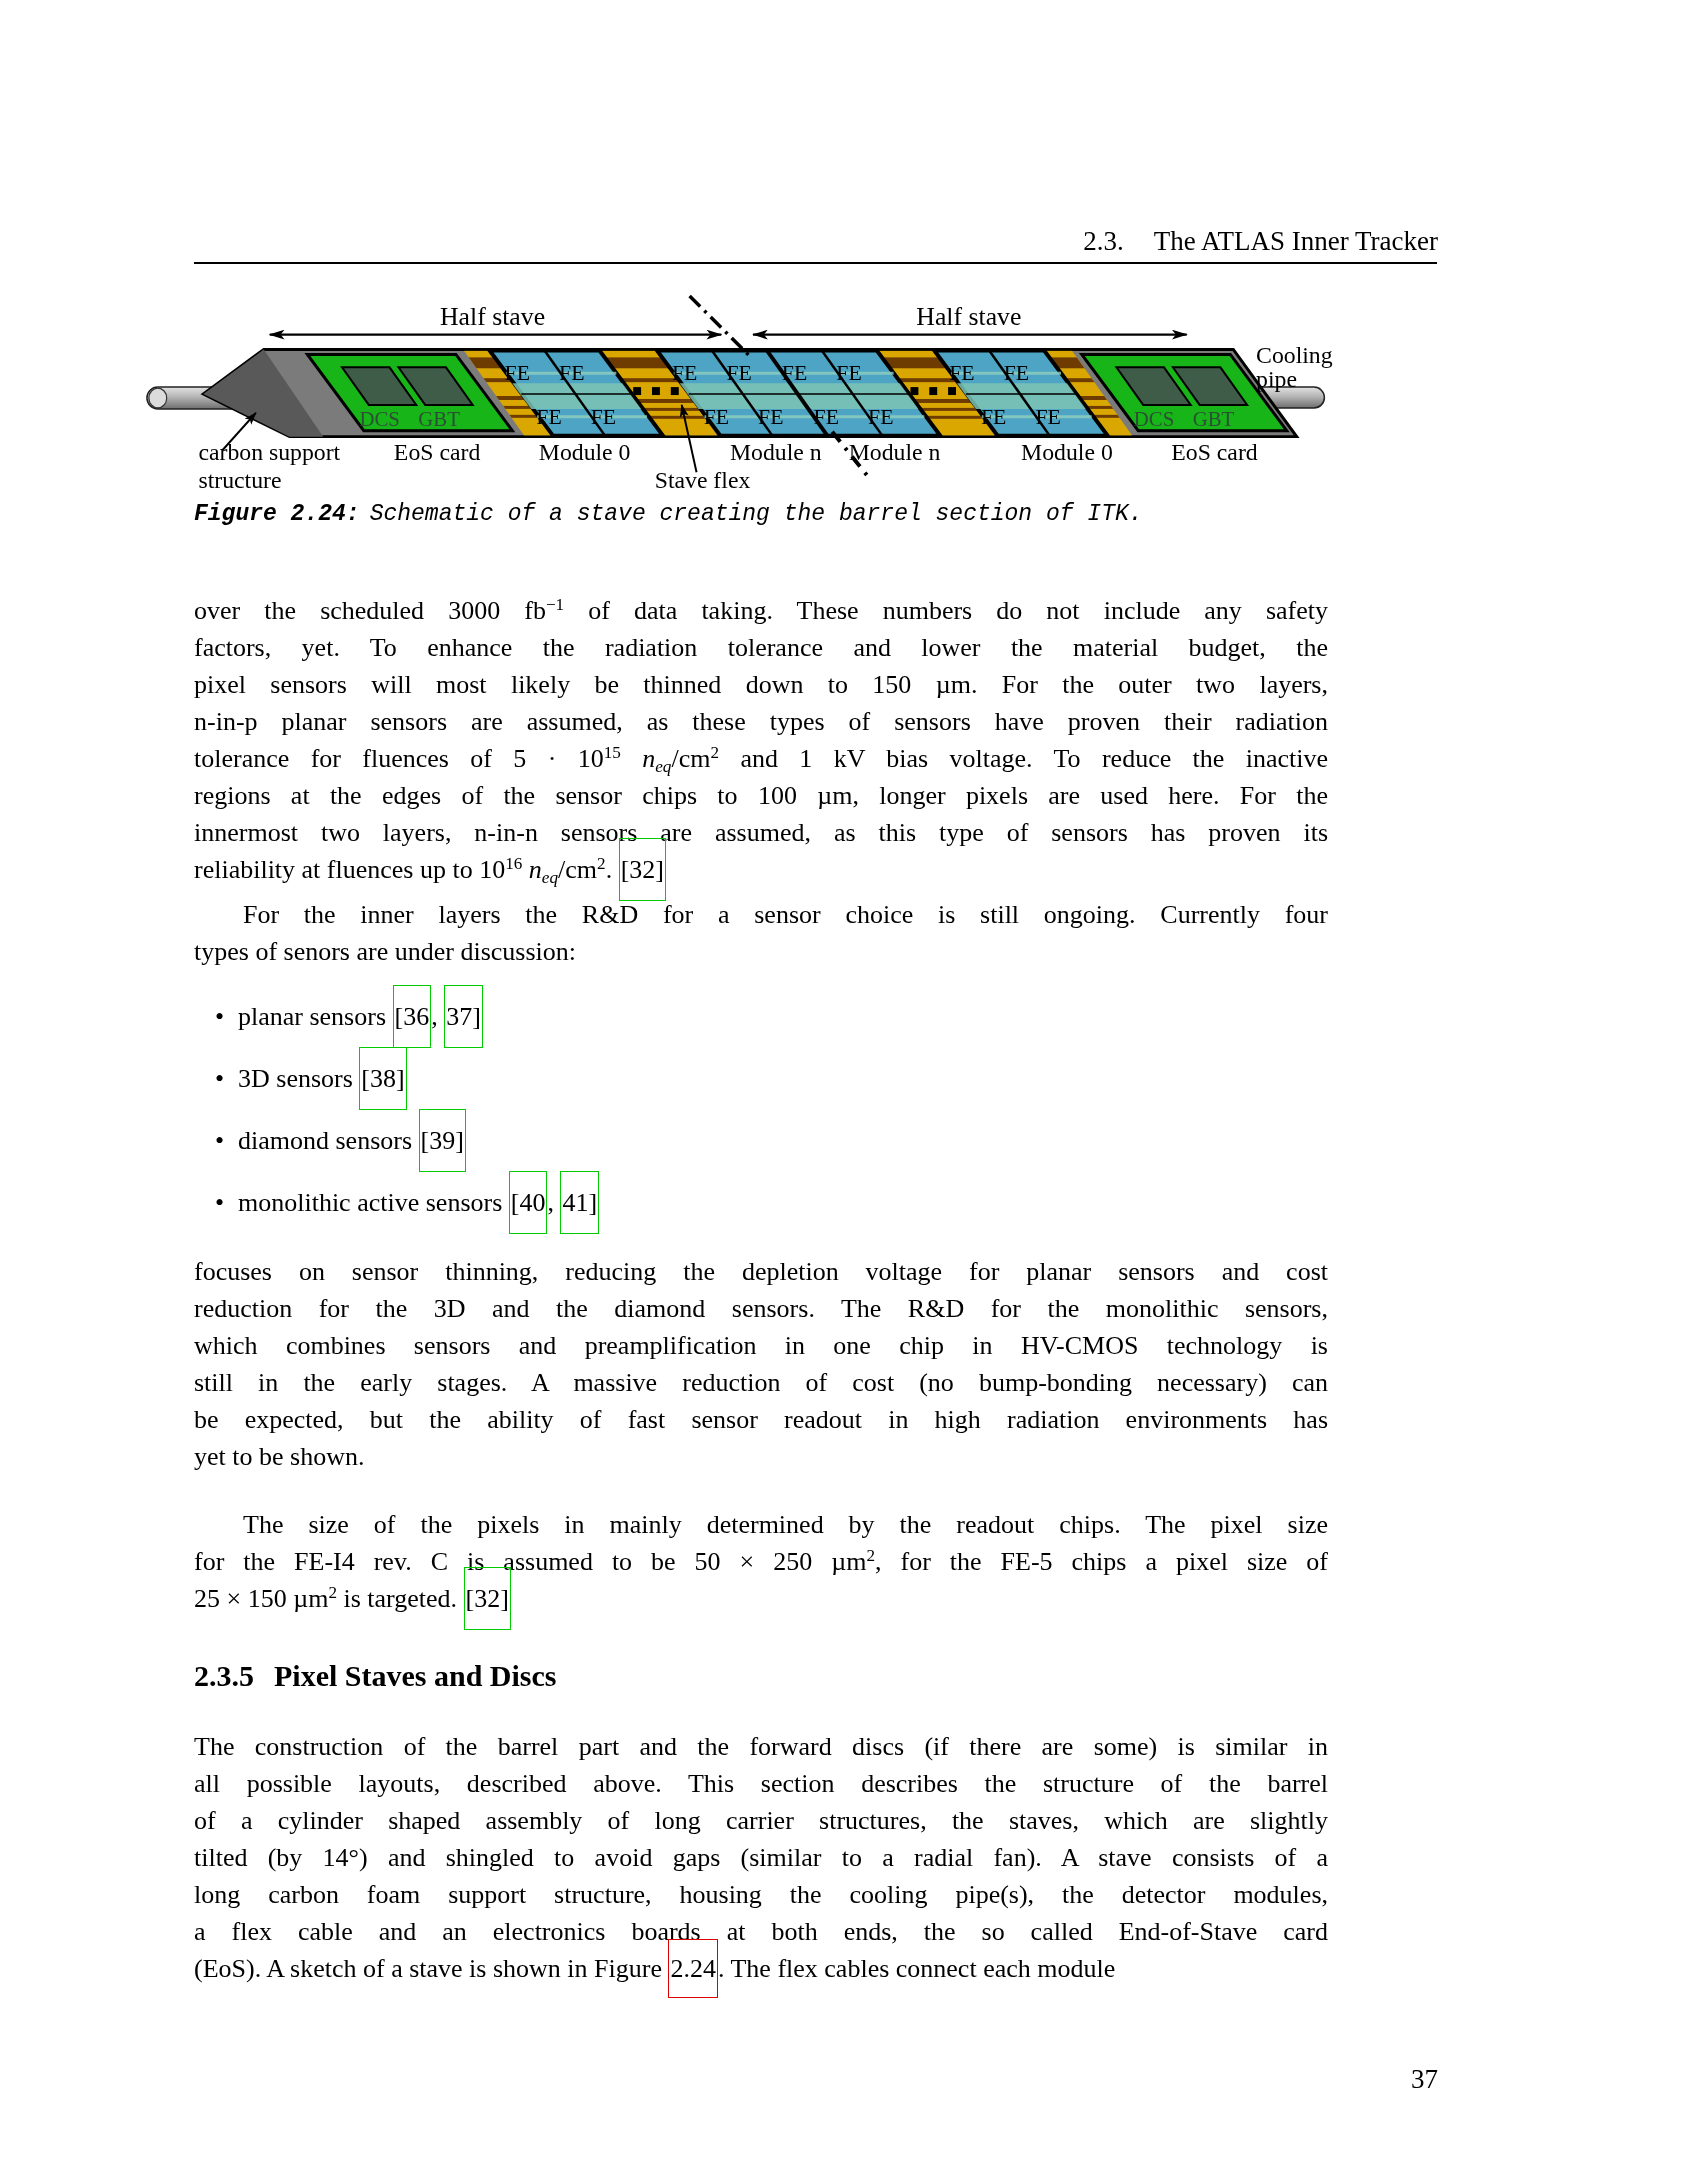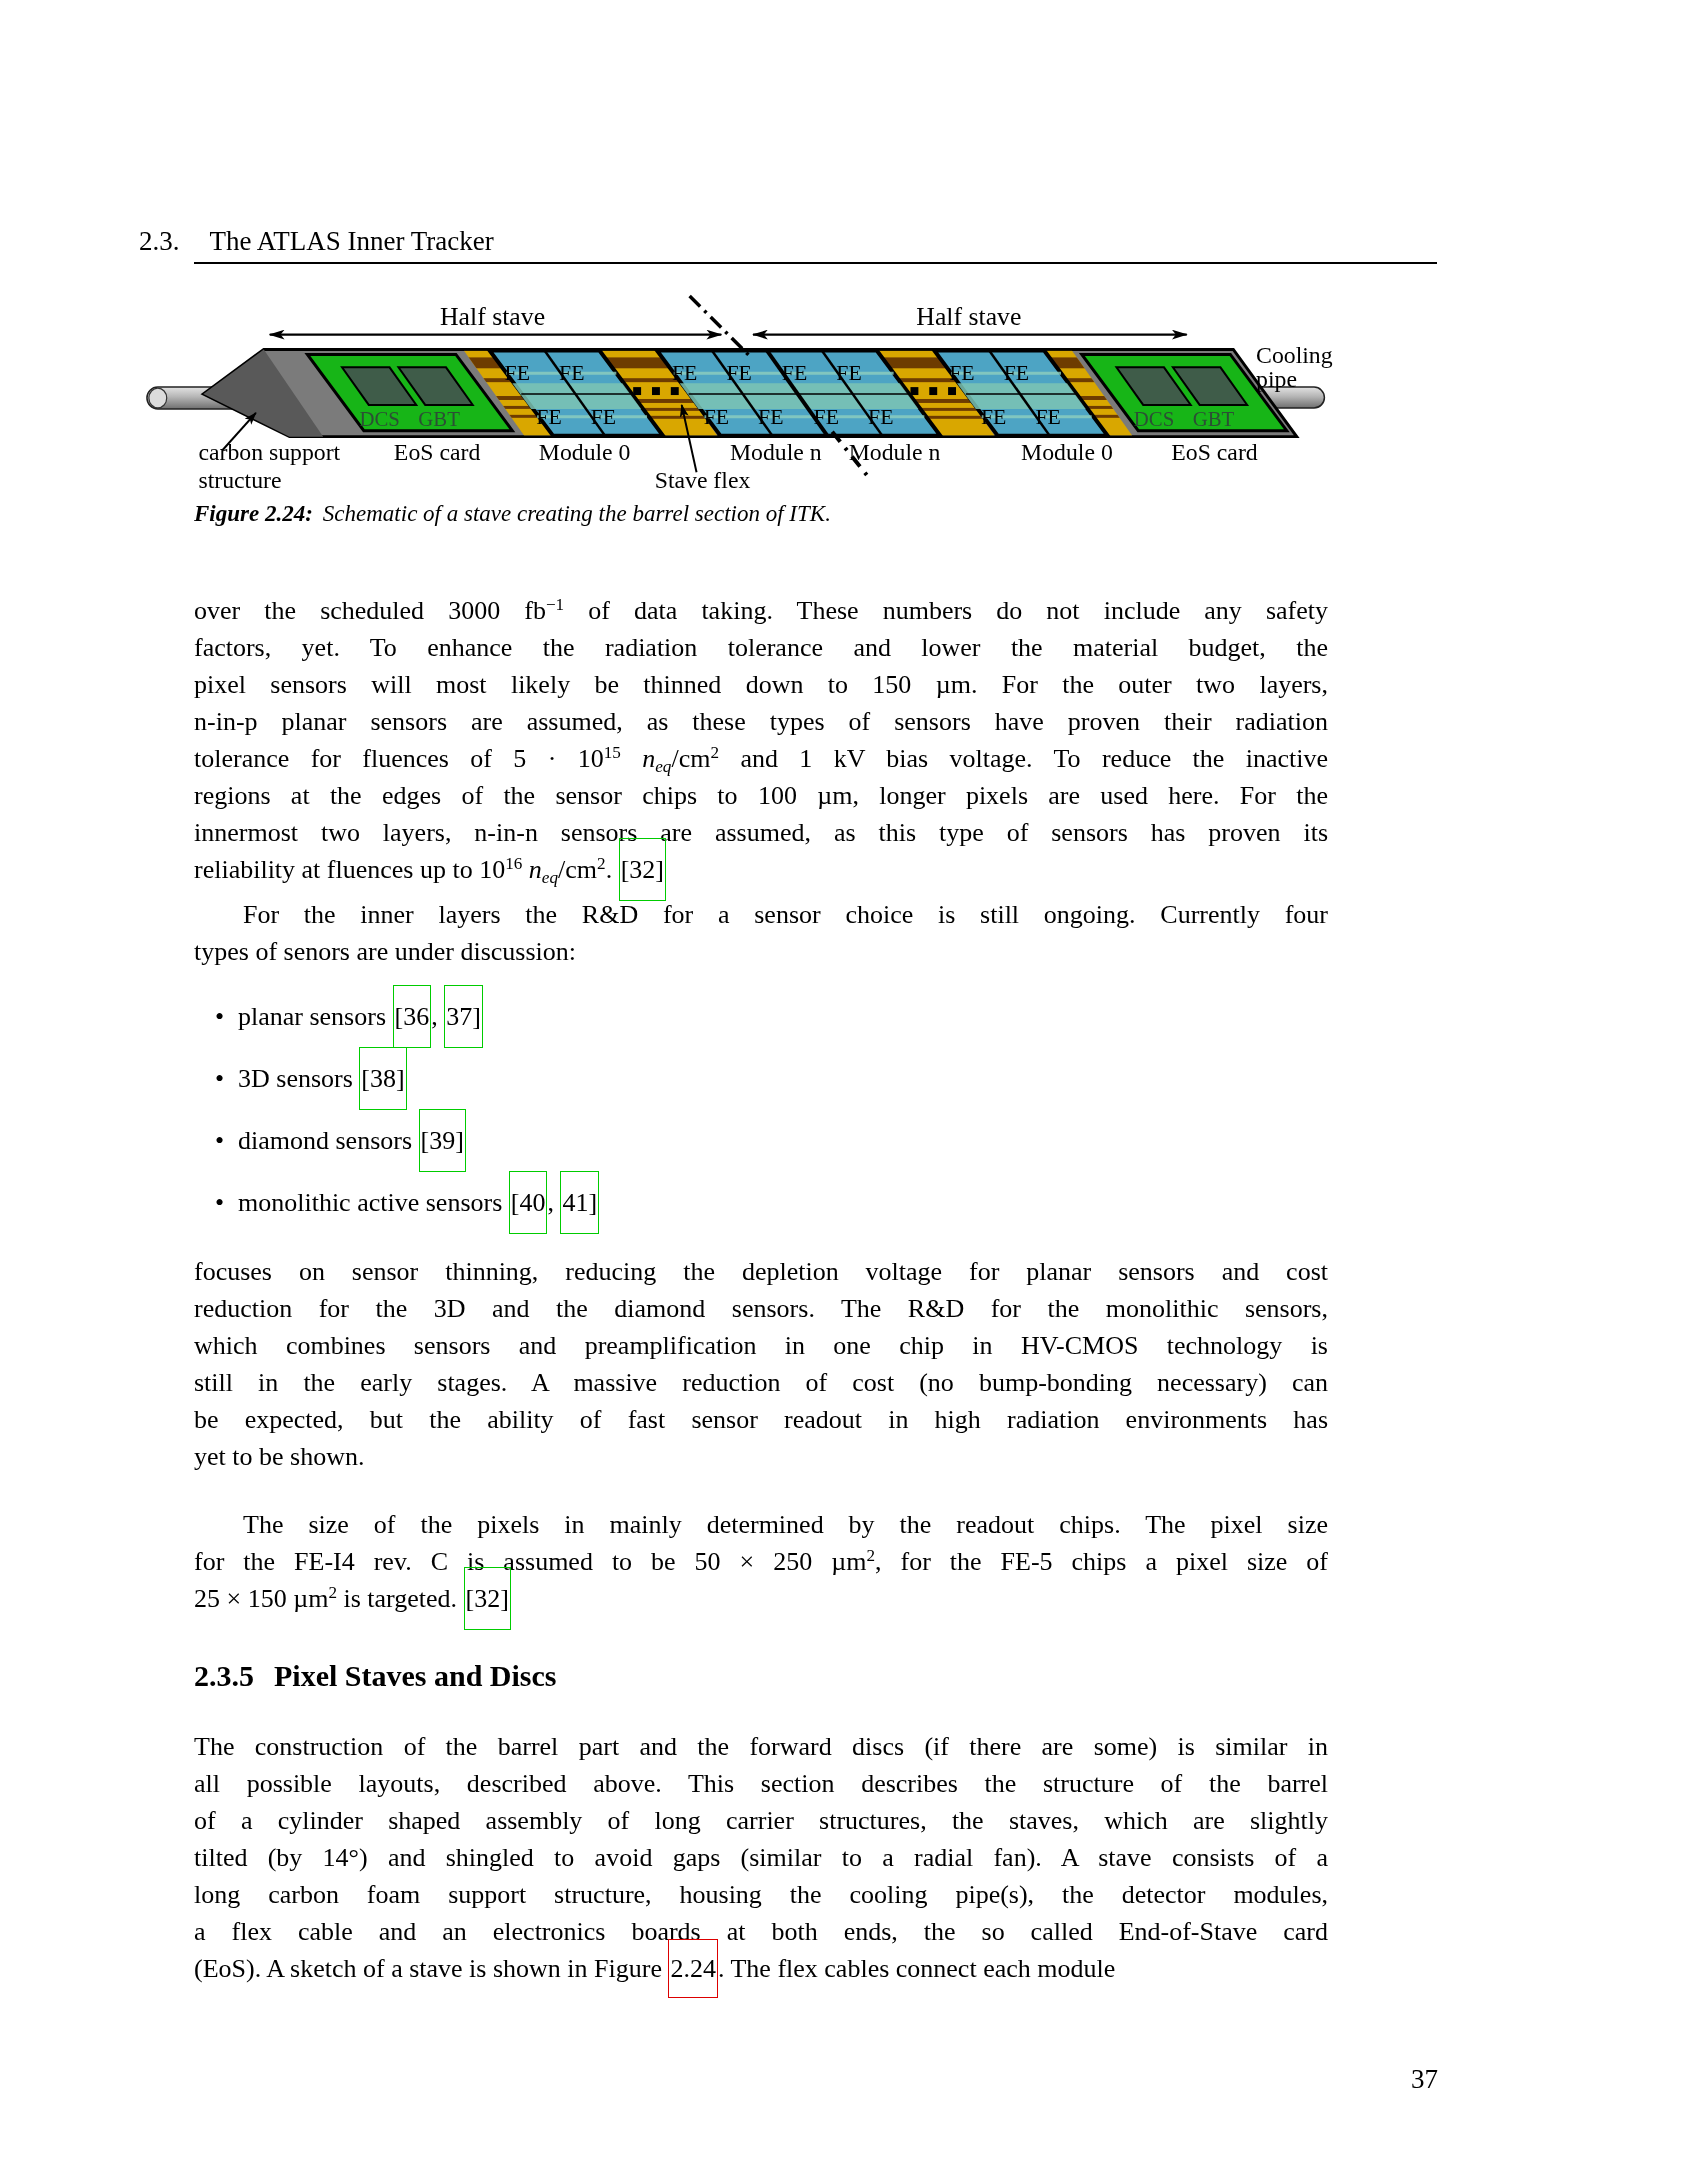--- a/index.html
+++ b/index.html
@@ -1,22 +1,22 @@
 <!DOCTYPE html>
 <html><head>
 <meta charset="utf-8">
 <style>
   html,body{margin:0;padding:0;background:#ffffff;}
   .page{position:relative;width:1683px;height:2178px;background:#ffffff;overflow:hidden;
         font-family:"Liberation Serif",serif;color:#000;}
-  .hdr{position:absolute;top:226px;left:139px;width:1299px;text-align:left;font-size:27px;}
+  .hdr{position:absolute;top:226px;left:139px;width:1299px;text-align:right;font-size:27px;}
   .hdr .num{margin-right:30px;}
   .hdr-rule{position:absolute;top:262px;left:194px;width:1243px;height:2px;background:#000;}
   .caption{position:absolute;top:501px;left:194px;width:1134px;
-           font-family:Liberation Serif, serif;font-style:italic;font-size:23px;}
+           font-family:Liberation Mono, monospace;font-style:italic;font-size:23px;}
   .caption .cap-label{font-weight:bold;margin-right:10px;}
   .para{position:absolute;left:194px;width:1134px;font-size:26px;}
   .line{height:37px;line-height:37px;text-align:justify;text-align-last:justify;white-space:normal;}
   .line.last{text-align-last:left;}
   .bullets{position:absolute;left:194px;width:1134px;font-size:26px;}
   .bullet-row{position:relative;height:37px;line-height:37px;padding-left:44px;margin-bottom:25px;}
   .bullet-dot{position:absolute;left:21px;top:0;}
   .sp{font-size:66%;position:relative;top:-0.5em;line-height:0;}
   .sb{font-size:66%;position:relative;top:0.3em;line-height:0;font-style:italic;}
   .it{font-style:italic;}

